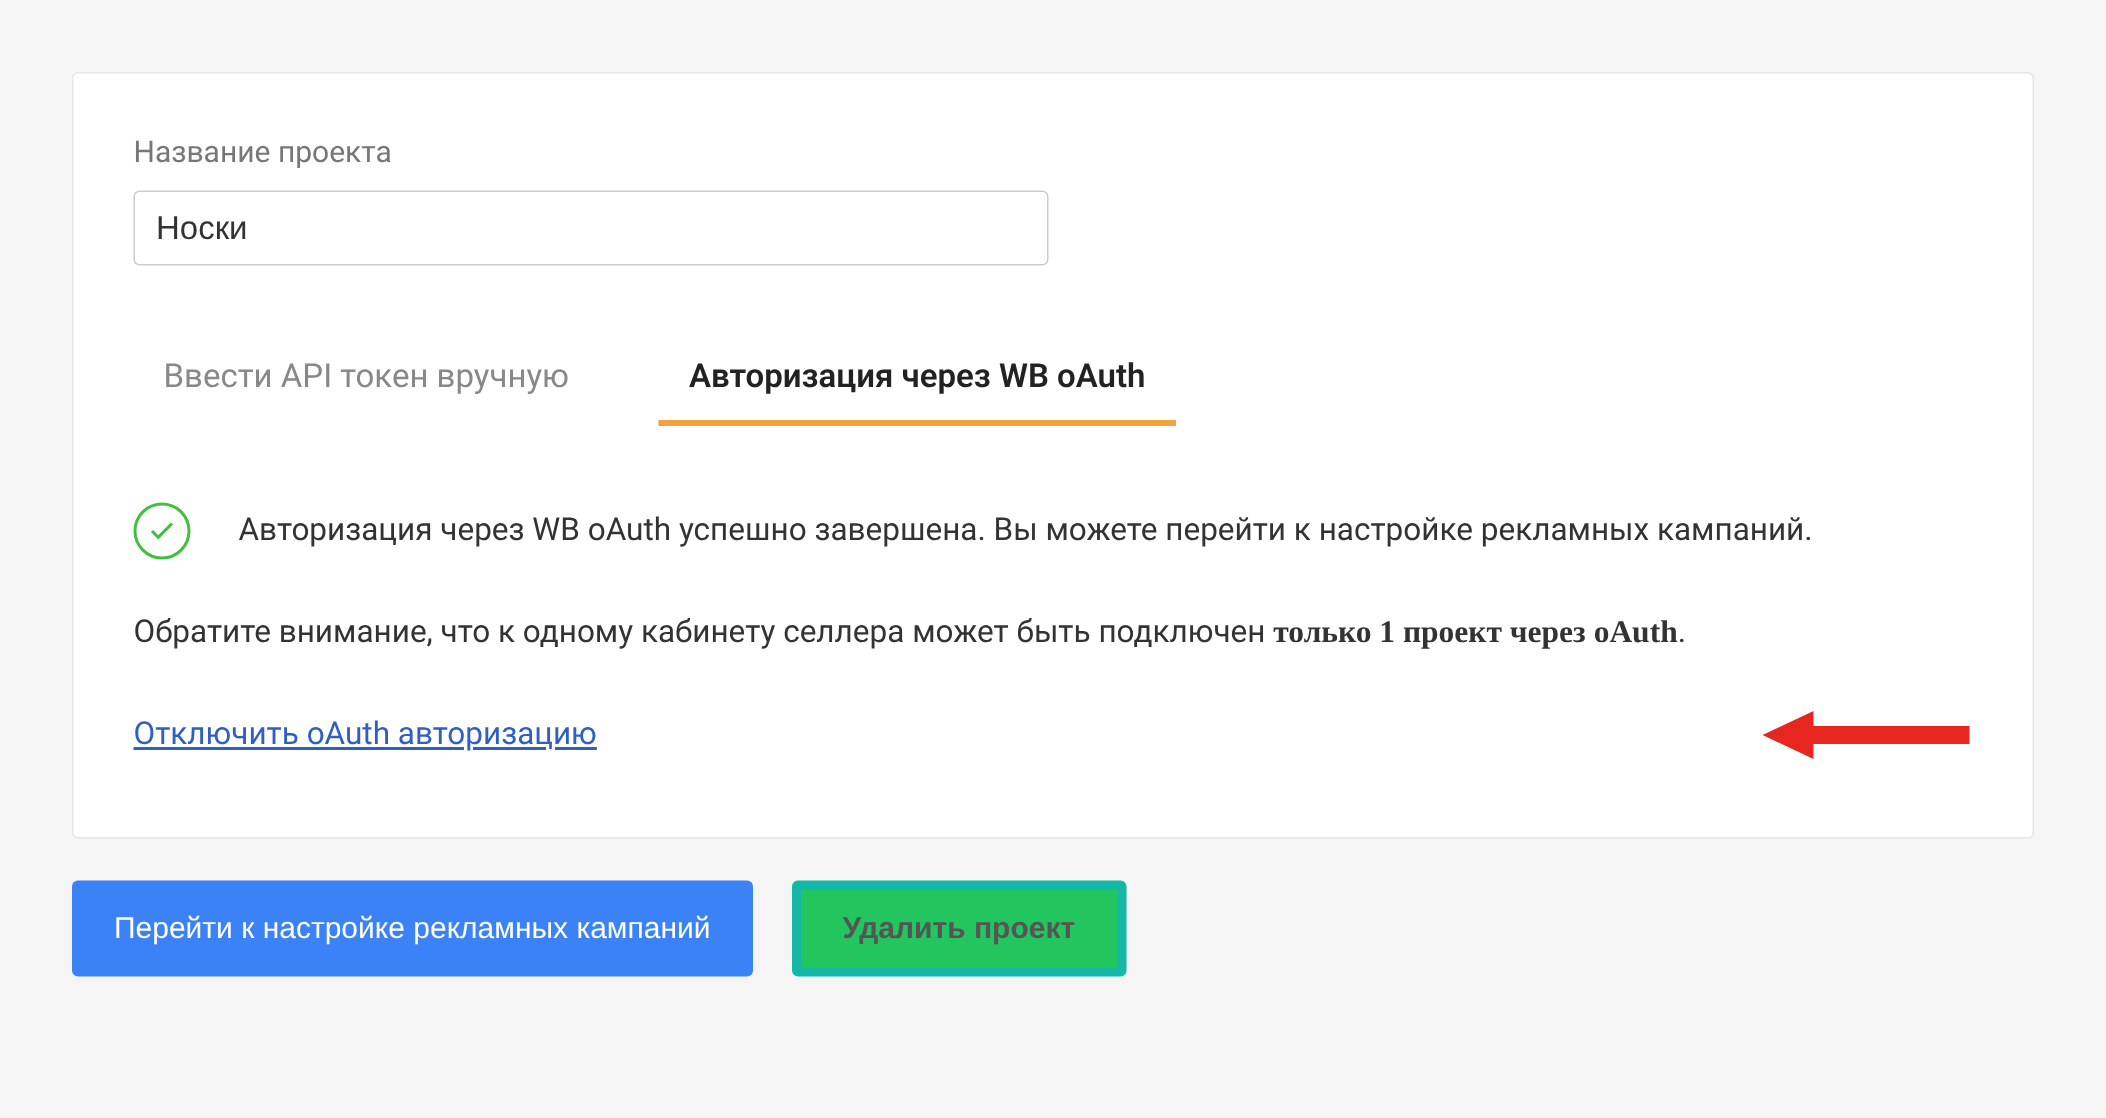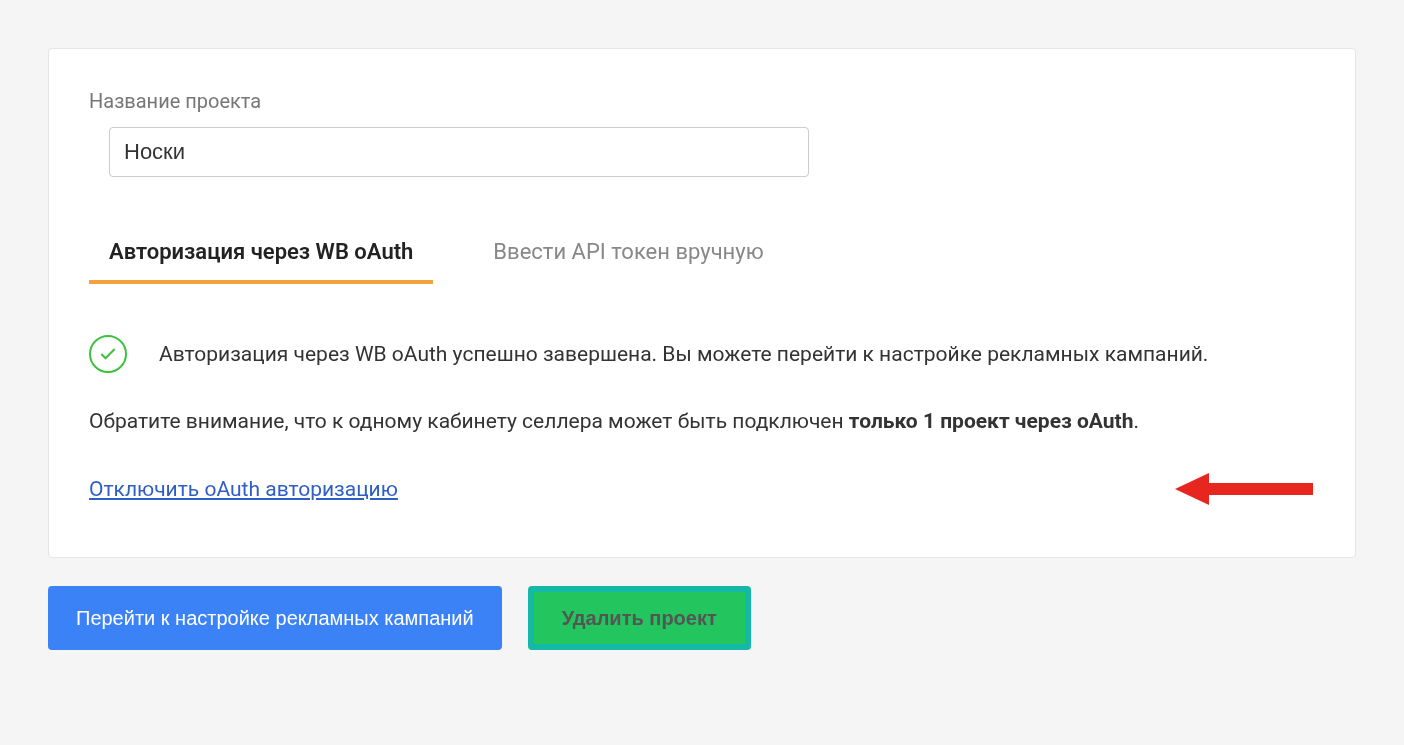--- a/index.html
+++ b/index.html
@@ -24,28 +24,27 @@
       border-radius: 4px;
       padding: 40px 40px 48px 40px;
       margin-bottom: 28px;
     }
     .field-label {
       font-size: 20px;
       color: #777;
       margin-bottom: 14px;
     }
     .text-input {
-      width: 700px;
+      width: 610px;
       padding: 11px 14px;
       font-size: 22px;
       color: #333;
       border: 1px solid #ccc;
       border-radius: 4px;
       background: #fff;
-      margin-left: 20px;
     }
     .tabs {
       display: flex;
       gap: 40px;
       margin-top: 50px;
       border-bottom: 1px solid transparent;
     }
     .tab {
       font-size: 22px;
       padding: 12px 20px 16px 20px;
@@ -84,20 +83,21 @@
       font-size: 21px;
       color: #333;
     }
     .notice-text {
       font-size: 21px;
       color: #333;
       margin-top: 36px;
     }
     .notice-text .bold {
       font-weight: 700;
+      font-family: Liberation Serif, serif;
     }
     .link-row {
       margin-top: 36px;
       display: flex;
       align-items: center;
       gap: 28px;
       justify-content: space-between;
     }
     .link {
       font-size: 21px;
@@ -142,22 +142,22 @@
 
 <div class="page-container">
 
   <div class="card">
 
     <div class="field-label">Название проекта</div>
 
     <input type="text" class="text-input" value="Носки" style="">
 
     <div class="tabs">
+      <div class="tab">Ввести API токен вручную</div>
       <div class="tab active">Авторизация через WB oAuth</div>
-      <div class="tab">Ввести API токен вручную</div>
     </div>
 
     <div class="status-row">
       <div class="check-icon">
         <svg viewBox="0 0 24 24">
             <polyline points="4 12 9 17 20 6"></polyline>
           </svg>
       </div>
       <div class="status-text">Авторизация через WB oAuth успешно завершена. Вы можете перейти к настройке рекламных кампаний.</div>
     </div>

